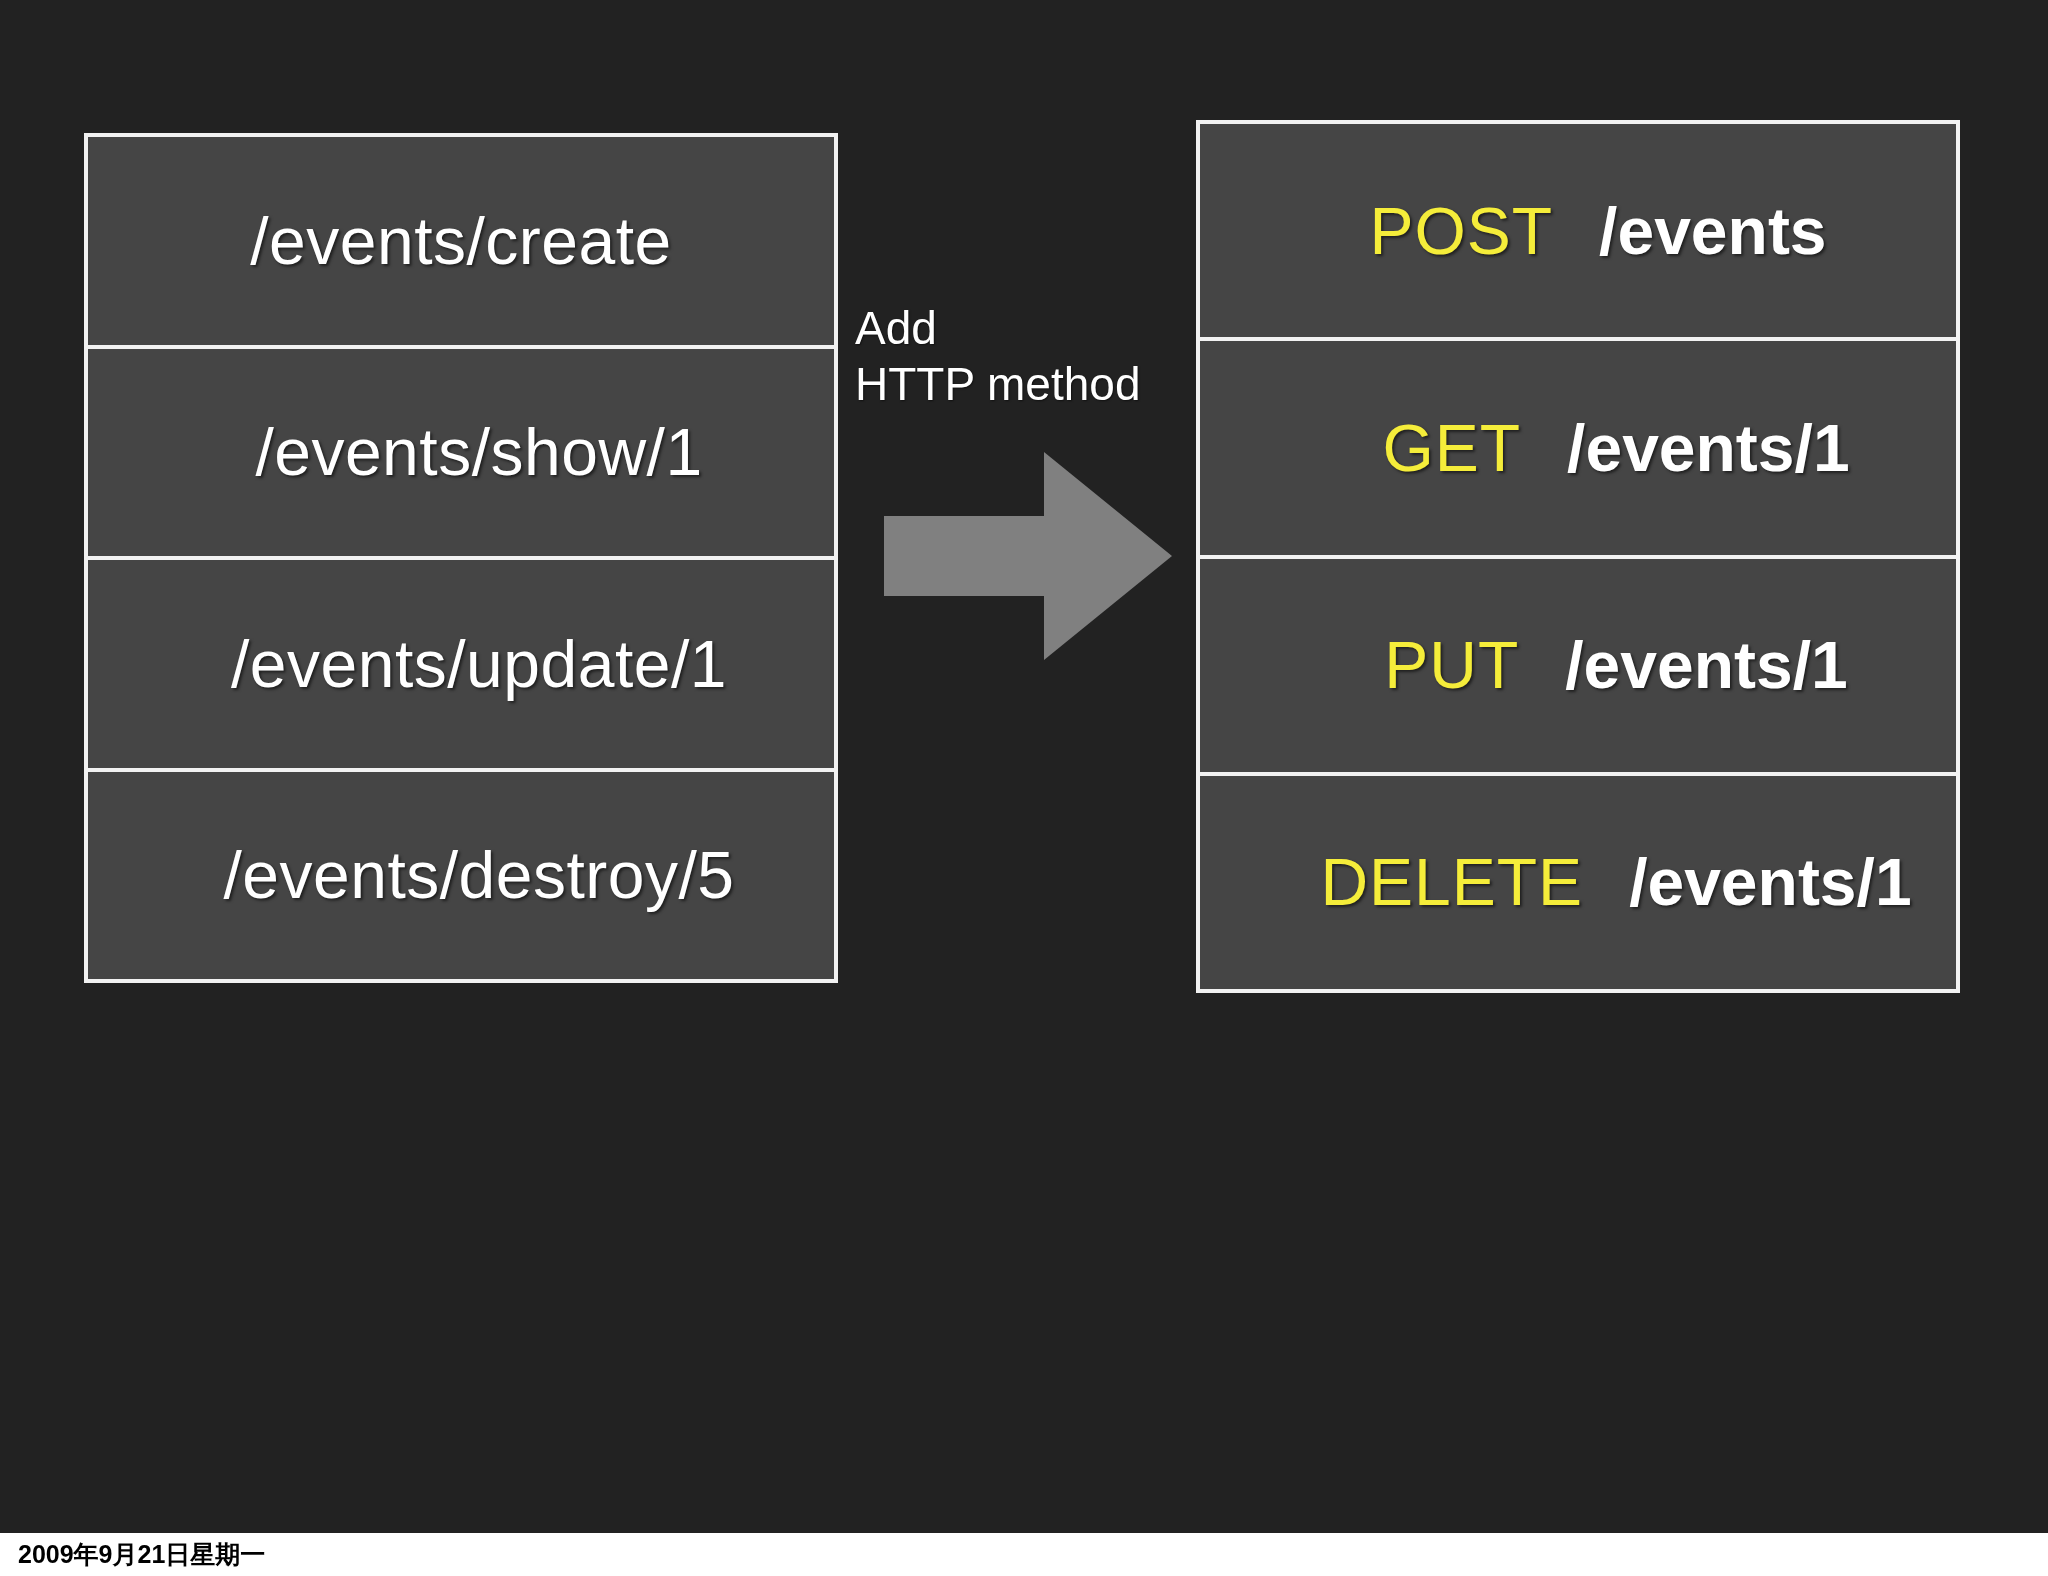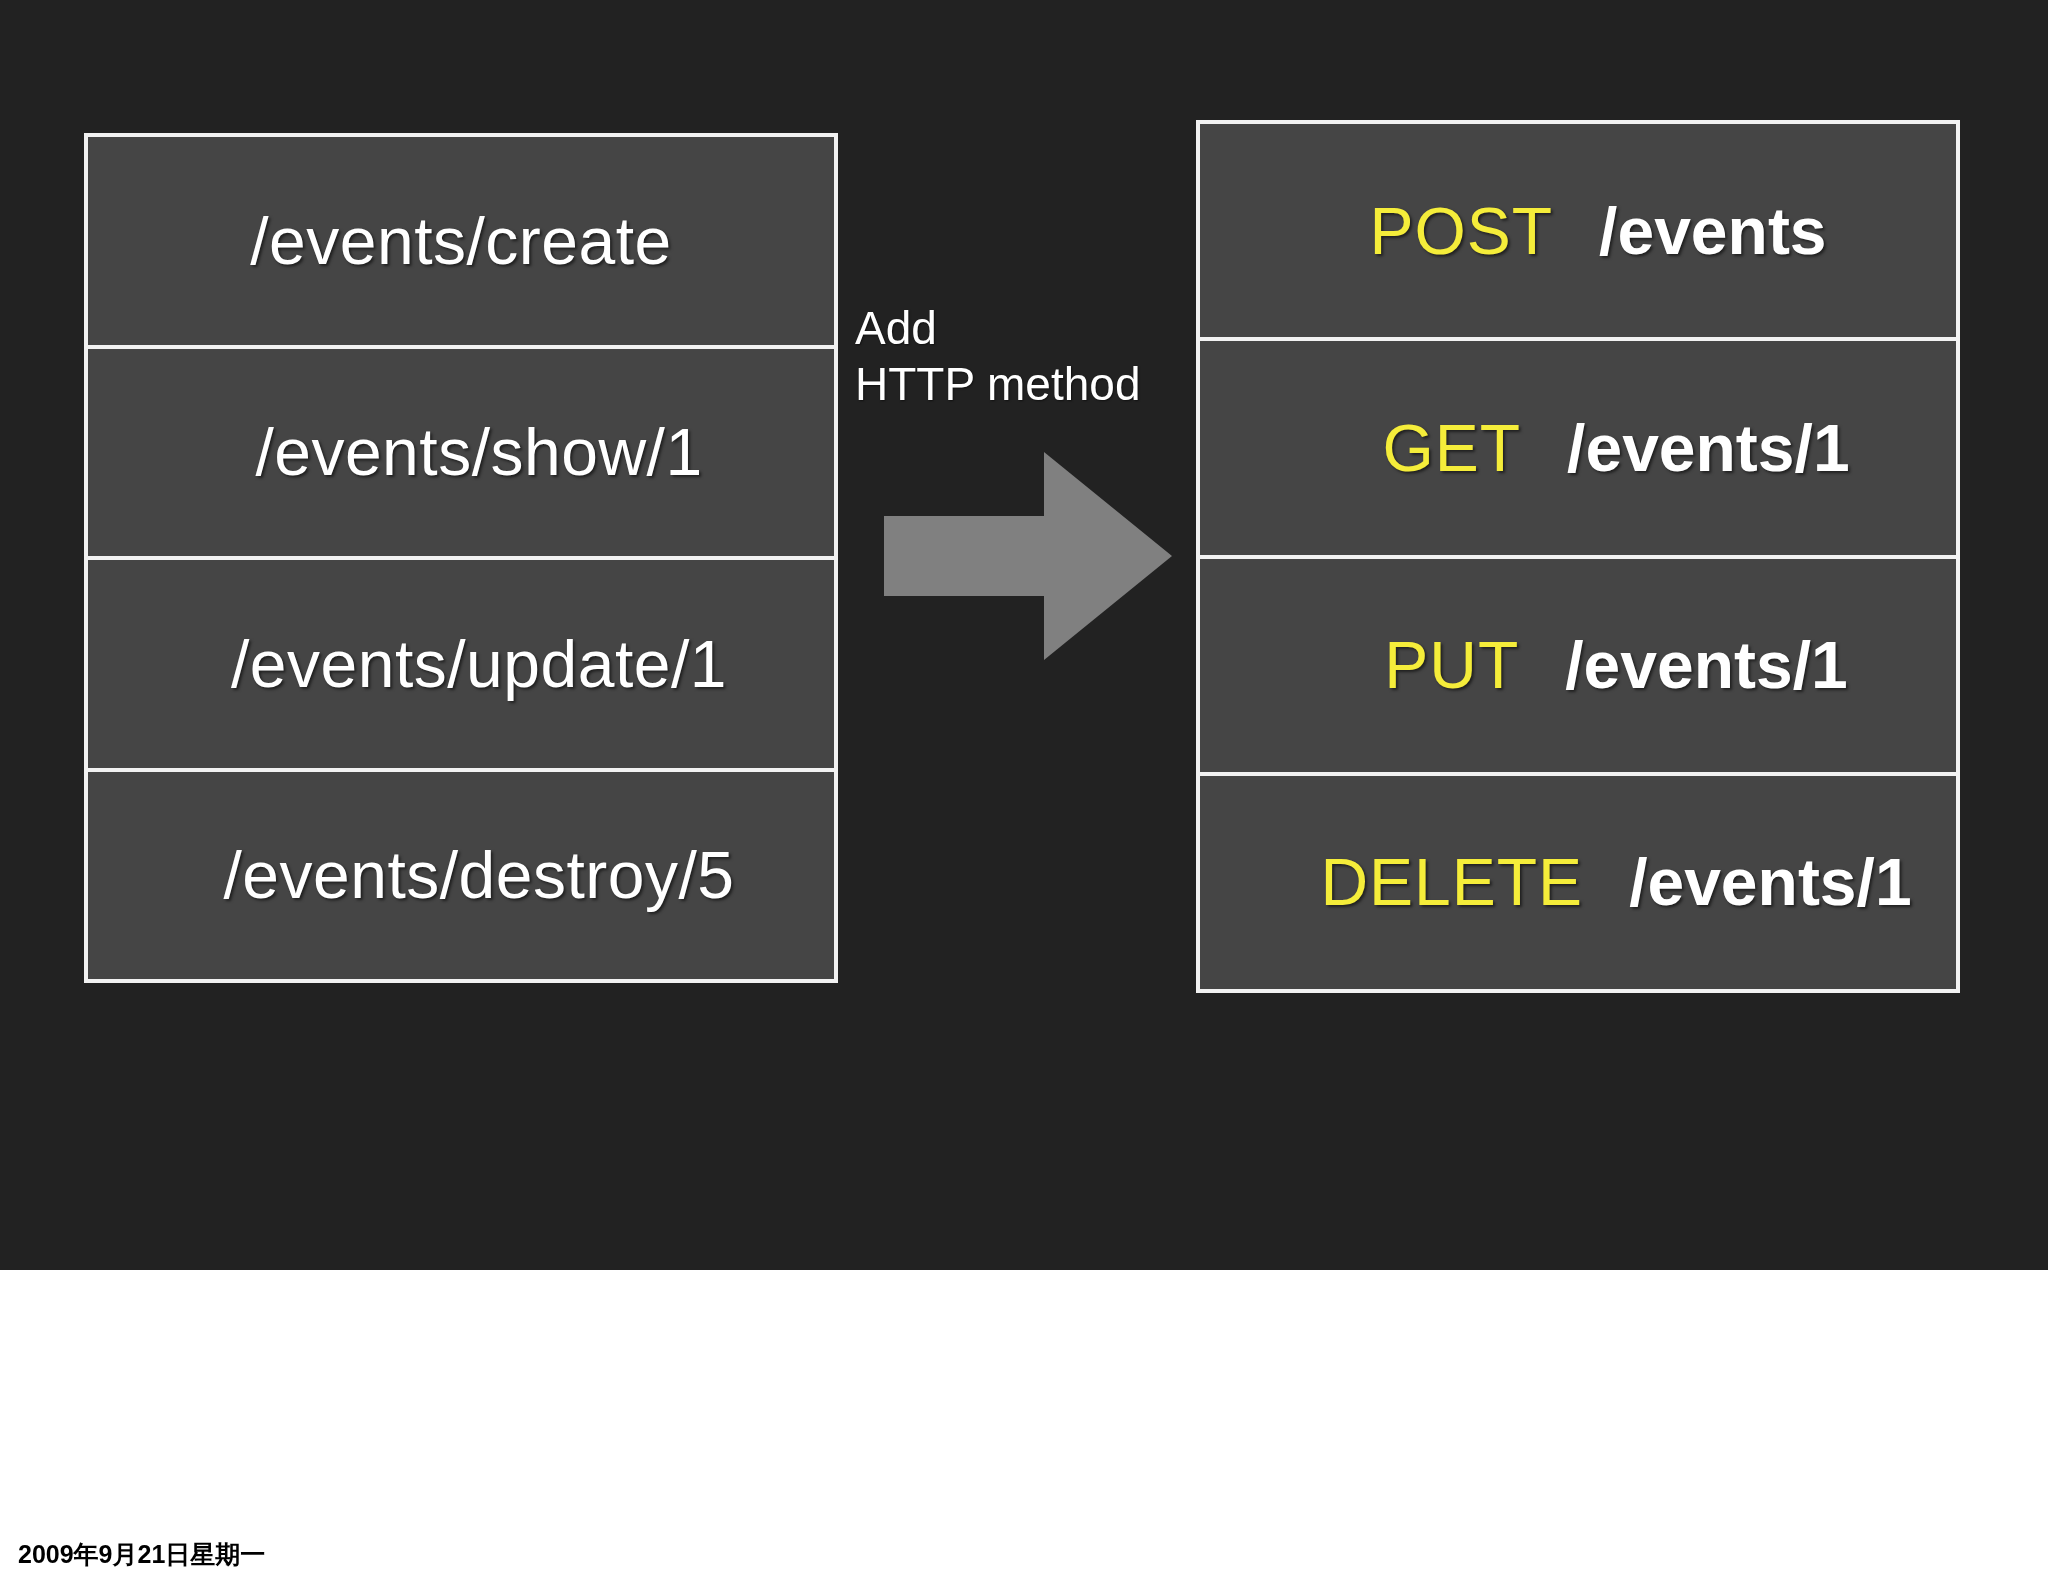--- a/index.html
+++ b/index.html
@@ -11,21 +11,21 @@
     width: 2048px;
     height: 1576px;
     overflow: hidden;
     font-family: "Liberation Sans", sans-serif;
   }
 
   #slide {
     position: absolute;
     left: 0; top: 0;
     width: 2048px;
-    height: 1270px;
+    height: 1533px;
     background: #222222;
   }
 
   
   .route-table {
     position: absolute;
     border: 4px solid #f2f2f2;
     box-sizing: border-box;
     background: #f2f2f2;
     display: flex;

